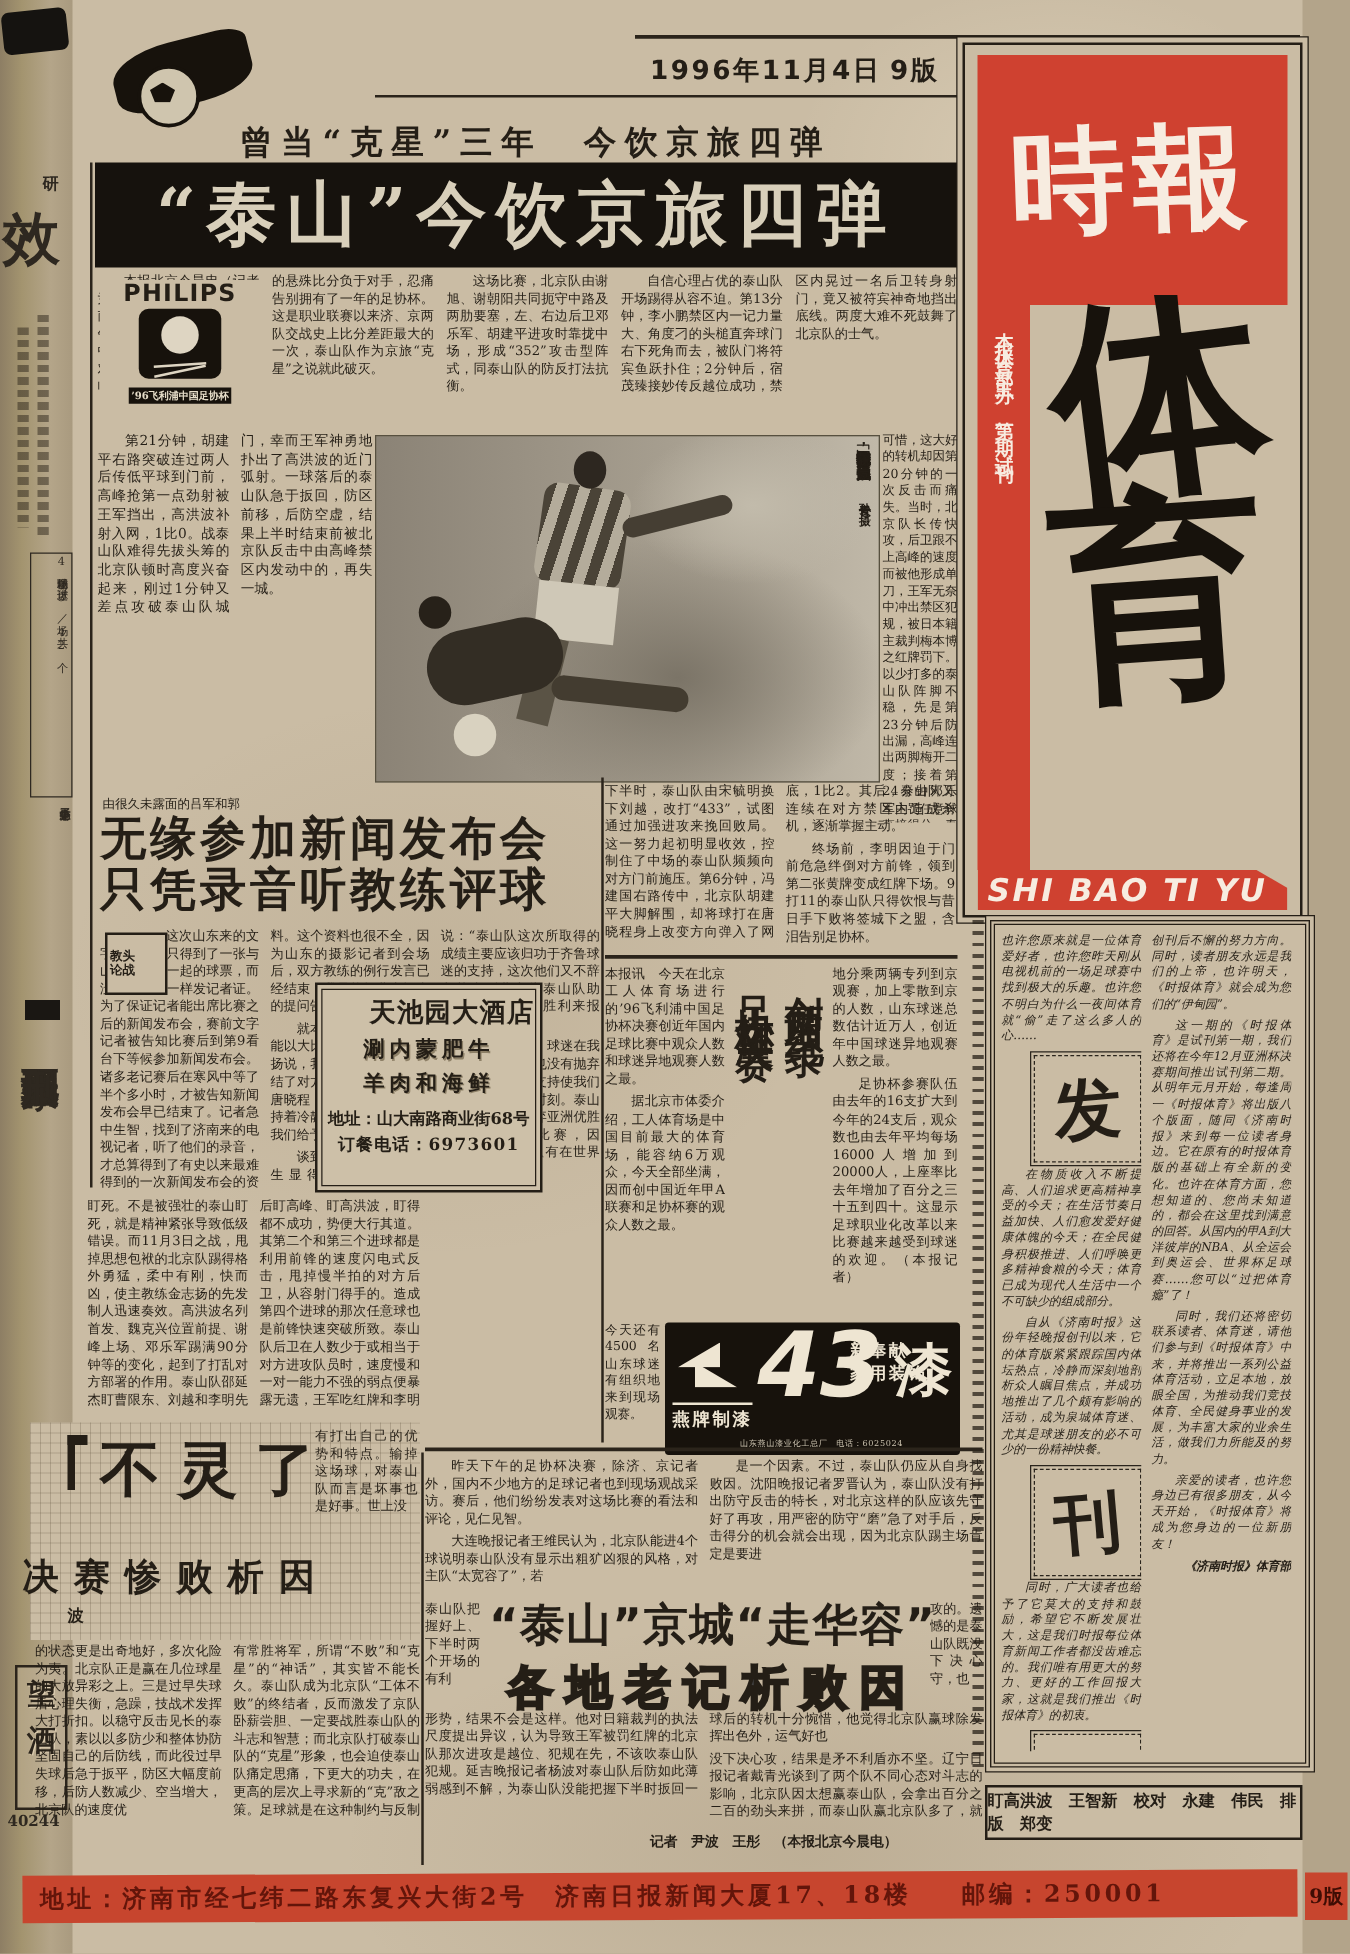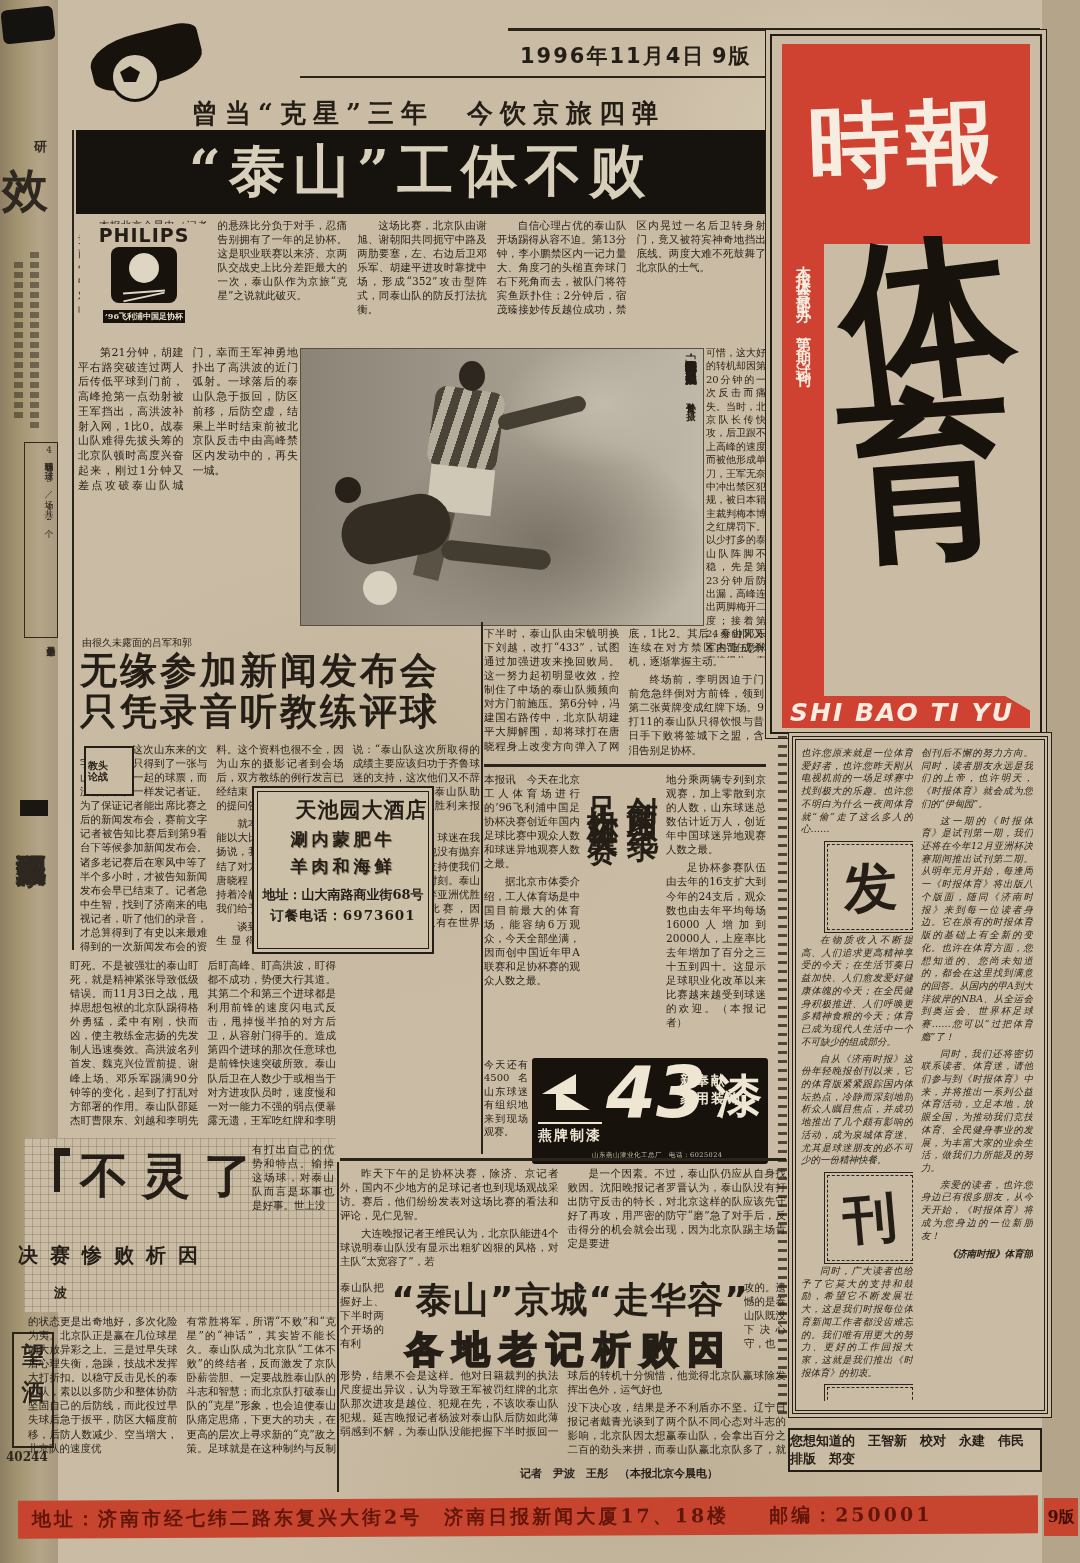--- a/index.html
+++ b/index.html
@@ -93,21 +93,21 @@
   .fw-col{width:112px;overflow:hidden;font-style:italic;font-size:9.5px;line-height:1.34;text-align:justify;}
   .orn{width:84px;height:84px;margin:4px auto;border:1px dashed #2a241c;outline:1px solid #2a241c;outline-offset:2px;display:flex;align-items:center;justify-content:center;float:right;margin-left:6px;}
   .orn .ch{font-size:54px;font-weight:900;font-style:normal;transform:rotate(-5deg);}
   .fw-credit{text-align:right;font-weight:700;margin-top:6px;}
   #fwborder{left:778px;top:736px;width:9px;height:678px;background:repeating-linear-gradient(180deg,rgba(40,33,24,.75) 0 3px,transparent 3px 9px);}
   
   #an-grid{left:24px;top:1138px;width:312px;height:174px;background-color:#cabca4;
     background-image:linear-gradient(rgba(70,58,40,.22) 1px,transparent 1px),linear-gradient(90deg,rgba(70,58,40,.22) 1px,transparent 1px);background-size:8px 8px;}
   #an-h{position:absolute;left:30px;top:6px;font-family:"DejaVu Sans","Liberation Sans",sans-serif;font-size:48px;font-weight:900;letter-spacing:14px;white-space:nowrap;}
   .partial{display:inline-block;width:16px;height:44px;background:linear-gradient(90deg,#241e16 0 6px,transparent 6px),linear-gradient(#241e16 0 8px,transparent 8px);margin-right:10px;}
-  #an-sub{position:absolute;left:-6px;top:104px;font-size:20px;font-weight:900;letter-spacing:12px;white-space:nowrap;}
+  #an-sub{position:absolute;left:-6px;top:104px;font-size:29px;font-weight:900;letter-spacing:12px;white-space:nowrap;}
   #an-by{position:absolute;left:30px;top:146px;font-size:13px;font-weight:700;}
   
   #rp-h1{font-family:"DejaVu Sans","Liberation Sans",sans-serif;font-size:36px;font-weight:900;letter-spacing:1px;white-space:nowrap;}
   #rp-h2{font-family:"DejaVu Sans","Liberation Sans",sans-serif;font-size:37px;font-weight:900;letter-spacing:10px;color:#404040;-webkit-text-stroke:2.2px #241e16;white-space:nowrap;}
   .sign{font-weight:700;font-size:11px;text-align:center;}
   
   #wine{left:12px;top:1332px;width:38px;height:112px;border:2px solid #2b241b;text-align:center;background:rgba(202,188,164,.4);}
   #wine .ch{display:block;font-size:23px;font-weight:900;color:#2b241b;margin-top:6px;text-shadow:1px 1px 0 rgba(255,240,210,.5);}
   
   #edbox{left:788px;top:1428px;width:250px;height:40px;border:2px solid #241e16;display:flex;align-items:center;justify-content:center;font-size:13px;font-weight:900;background:#cabca4;}
@@ -147,21 +147,21 @@
   <div class="abs rule-v" style="left:72px;top:130px;height:820px;"></div>
 
   <div class="abs" style="left:84px;top:30px;width:130px;height:92px;">
     <div class="abs" style="left:6px;top:2px;width:112px;height:52px;background:#17120c;border-radius:45% 20% 40% 30%;transform:rotate(-14deg);"></div>
     <div class="abs" style="left:26px;top:22px;width:44px;height:44px;border-radius:50%;background:#cfc5ae;border:3px solid #17120c;"></div>
     <div class="abs" style="left:36px;top:36px;width:20px;height:16px;background:#17120c;clip-path:polygon(50% 0,100% 38%,80% 100%,20% 100%,0 38%);"></div>
   </div>
 
   <div class="abs kicker" style="left:192px;top:96px;">曾当“克星”三年　今饮京旅四弹</div>
   <div id="banner" class="abs">
-    <span class="t">“泰山”工体不败</span>
+    <span class="t">“泰山”今饮京旅四弹</span>
   </div>
 
   <div id="mast" class="abs">
     <div id="mast-title" class="abs red">
       <span class="t">時報</span>
     </div>
     <div id="mast-side" class="abs red">
       <div class="t v">本报体育部主办　第一期（试刊）</div>
     </div>
     <div id="mast-cal" class="abs">
@@ -335,21 +335,21 @@
   <div class="abs bt" style="left:744px;top:1280px;width:42px;height:140px;">
     <p class="noind">攻的。遗憾的是泰山队既没下决心守，也</p>
   </div>
   <div class="abs bt c2" style="left:340px;top:1368px;width:446px;height:96px;">
     <p class="noind">形势，结果不会是这样。他对日籍裁判的执法尺度提出异议，认为导致王军被罚红牌的北京队那次进攻是越位、犯规在先，不该吹泰山队犯规。延吉晚报记者杨波对泰山队后防如此薄弱感到不解，为泰山队没能把握下半时扳回一球后的转机十分惋惜，他觉得北京队赢球除发挥出色外，运气好也</p>
     <p class="noind">没下决心攻，结果是矛不利盾亦不坚。辽宁日报记者戴青光谈到了两个队不同心态对斗志的影响，北京队因太想赢泰山队，会拿出百分之二百的劲头来拼，而泰山队赢北京队多了，就不太容易为自己创造一种背水一战的心境，北京队的胜利是拼出来的。</p>
   </div>
   <div class="abs sign" style="left:520px;top:1466px;">记者　尹波　王彤　（本报北京今晨电）</div>
 
   <div id="edbox" class="abs">
-    <span>您想知道的　王智新　校对　永建　伟民　排版　郑变</span>
+    <span>盯高洪波　王智新　校对　永建　伟民　排版　郑变</span>
   </div>
 
   <div id="footer" class="abs">
     <span class="t">地址：济南市经七纬二路东复兴大街2号　济南日报新闻大厦17、18楼</span>
     <span class="t">邮编：250001</span>
   </div>
   <div id="pgchip" class="abs">
     <span>9版</span>
   </div>
 </div>

